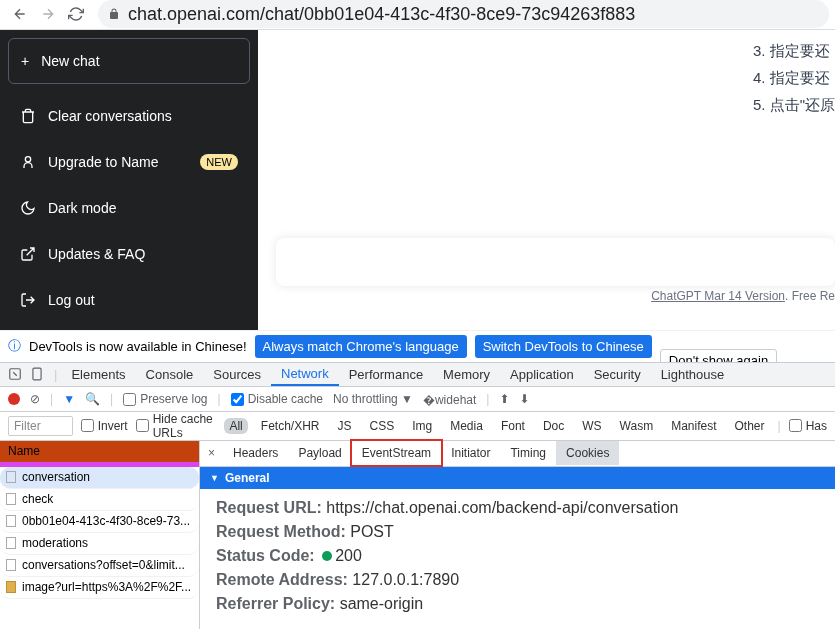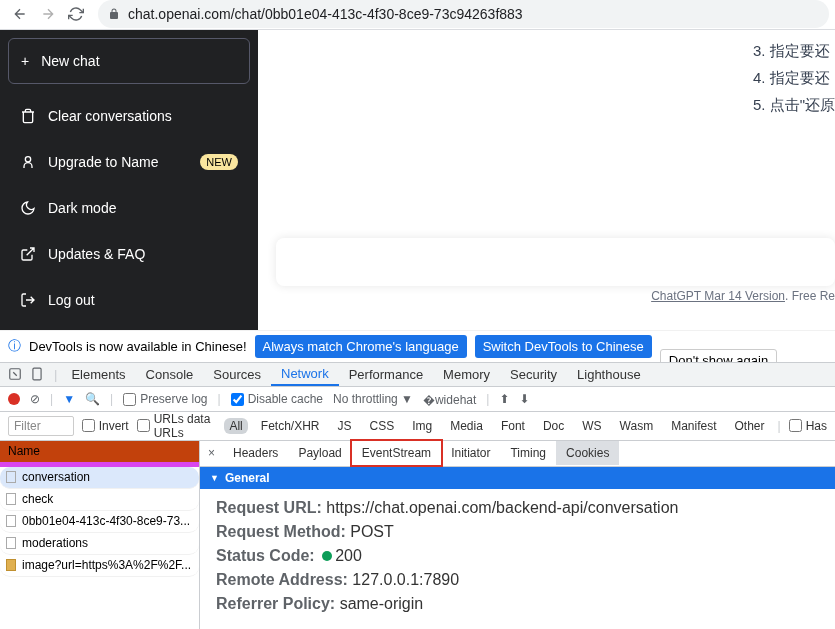--- a/index.html
+++ b/index.html
@@ -3,21 +3,21 @@
   <meta charset="utf-8">
   <style>
     * { margin: 0; padding: 0; box-sizing: border-box; font-family: Arial, sans-serif; }
     body { width: 835px; height: 629px; overflow: hidden; background: #fff; display: flex; flex-direction: column; }
 
     
     .browser-bar { height: 36px; background: #fff; display: flex; align-items: center; padding: 0 6px; border-bottom: 1px solid #dadce0; }
     .nav-btn { width: 28px; height: 28px; display: flex; align-items: center; justify-content: center; color: #5f6368; cursor: pointer; }
     .nav-btn.disabled { color: #b0b0b0; }
     .url-bar { flex: 1; display: flex; align-items: center; background: #f1f3f4; border-radius: 14px; height: 28px; padding: 0 10px; margin-left: 8px; }
-    .url-text { font-size: 14px; color: #202124; margin-left: 8px; }
+    .url-text { font-size: 18px; color: #202124; margin-left: 8px; }
 
     
     .chat-area { display: flex; height: 315px; background: #fff; }
     .sidebar { width: 258px; background: #202123; color: #fff; display: flex; flex-direction: column; padding: 8px; }
     .new-chat-btn { display: flex; align-items: center; gap: 12px; height: 46px; border: 1px solid #565869; border-radius: 6px; padding: 0 12px; cursor: pointer; font-size: 14px; }
     .sidebar-list { margin-top: 10px; display: flex; flex-direction: column; gap: 2px; }
     .sidebar-item { display: flex; align-items: center; gap: 12px; height: 44px; padding: 0 12px; cursor: pointer; font-size: 14px; border-radius: 6px; }
     .badge { background: #fae69e; color: #000; font-size: 11px; padding: 2px 6px; border-radius: 8px; margin-left: auto; }
     .main-content { flex: 1; position: relative; background: #fff; }
     .ol { position: absolute; right: 0; top: 12px; font-size: 15px; color: #374151; list-style: none;}
@@ -177,20 +177,21 @@
         <rect x="5" y="2" width="14" height="20" rx="2"></rect>
       </svg>
     </span>
   <span style="color:#cacdd1;margin:0 4px">|</span>
   <span class="dt-tab">Elements</span>
   <span class="dt-tab">Console</span>
   <span class="dt-tab">Sources</span>
   <span class="dt-tab active">Network</span>
   <span class="dt-tab">Performance</span>
   <span class="dt-tab">Memory</span>
+  <span class="dt-tab">Application</span>
   <span class="dt-tab">Security</span>
   <span class="dt-tab">Lighthouse</span>
 </div>
 
 <div class="dt-toolbar">
   <span class="red-dot"></span>
   <span class="icon-btn">⊘</span>
   <span style="color:#cacdd1">|</span>
   <span class="icon-btn funnel">▼</span>
   <span class="icon-btn">🔍</span>
@@ -212,21 +213,21 @@
 </div>
 
 <div class="dt-filter">
   <span class="filter-input">Filter</span>
   <label class="checkbox-label">
       <input type="checkbox" style=""> 
       <span>Invert</span>
     </label>
   <label class="checkbox-label">
       <input type="checkbox" style=""> 
-      <span>URLs data URLs</span>
+      <span>Hide cache URLs</span>
     </label>
   <span class="filter-chip active">All</span>
   <span class="filter-chip">Fetch/XHR</span>
   <span class="filter-chip">JS</span>
   <span class="filter-chip">CSS</span>
   <span class="filter-chip">Img</span>
   <span class="filter-chip">Media</span>
   <span class="filter-chip">Font</span>
   <span class="filter-chip">Doc</span>
   <span class="filter-chip">WS</span>
@@ -253,20 +254,24 @@
       </div>
     <div class="req-item">
         <span class="file-icon"></span>
         <span>0bb01e04-413c-4f30-8ce9-73...</span>
       </div>
     <div class="req-item">
         <span class="file-icon"></span>
         <span>moderations</span>
       </div>
     <div class="req-item">
+        <span class="file-icon"></span>
+        <span>conversations?offset=0&amp;limit...</span>
+      </div>
+    <div class="req-item">
         <span class="file-icon img"></span>
         <span>image?url=https%3A%2F%2F...</span>
       </div>
   </div>
   <div class="detail-pane">
     <div class="detail-tabs">
       <span class="close-x">×</span>
       <span class="detail-tab">Headers</span>
       <span class="detail-tab">Payload</span>
       <span class="detail-tab boxed">EventStream</span>

